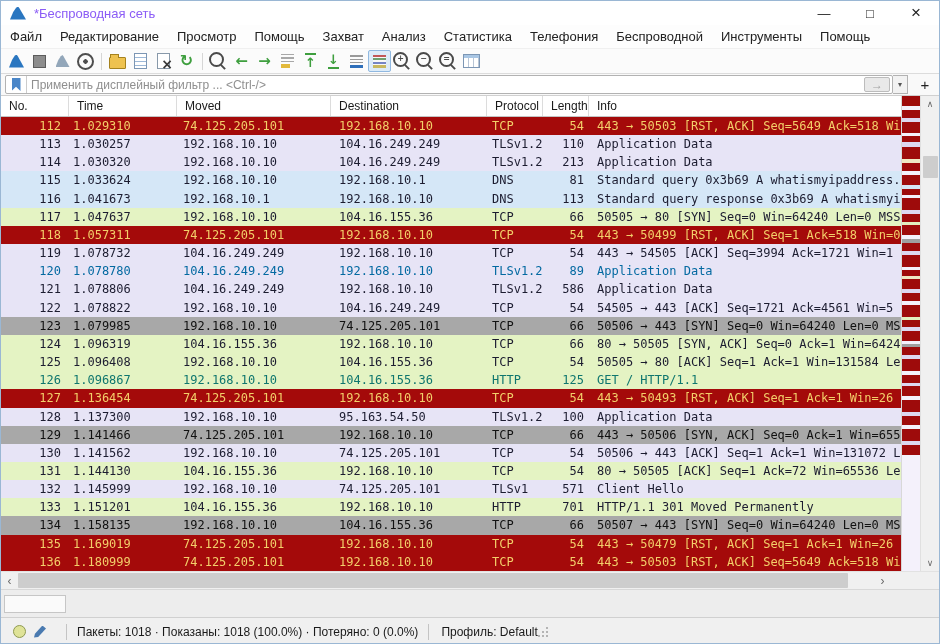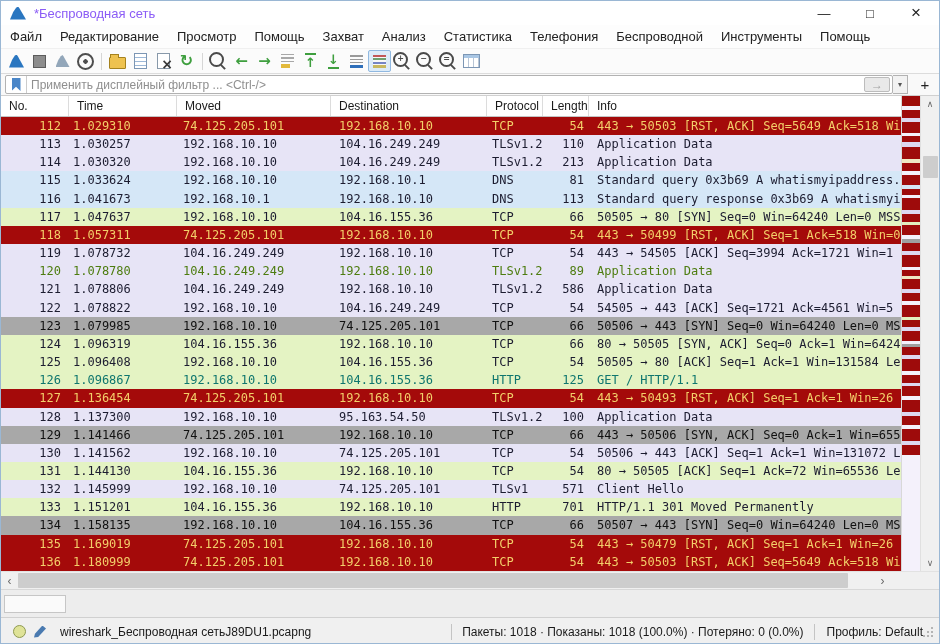--- a/index.html
+++ b/index.html
@@ -232,21 +232,21 @@
       </div>
       <div class="rows">
           <div class="prow" style="background: rgb(164, 10, 10); color: rgb(243, 207, 106);"><div class="pc pc-no">112</div><div class="pc pc-time">1.029310</div><div class="pc pc-source">74.125.205.101</div><div class="pc pc-destination">192.168.10.10</div><div class="pc pc-protocol">TCP</div><div class="pc pc-length">54</div><div class="pc pc-info">443 → 50503 [RST, ACK] Seq=5649 Ack=518 Win=0</div></div>
           <div class="prow" style="background: rgb(231, 228, 246); color: rgb(28, 28, 48);"><div class="pc pc-no">113</div><div class="pc pc-time">1.030257</div><div class="pc pc-source">192.168.10.10</div><div class="pc pc-destination">104.16.249.249</div><div class="pc pc-protocol">TLSv1.2</div><div class="pc pc-length">110</div><div class="pc pc-info">Application Data</div></div>
           <div class="prow" style="background: rgb(231, 228, 246); color: rgb(28, 28, 48);"><div class="pc pc-no">114</div><div class="pc pc-time">1.030320</div><div class="pc pc-source">192.168.10.10</div><div class="pc pc-destination">104.16.249.249</div><div class="pc pc-protocol">TLSv1.2</div><div class="pc pc-length">213</div><div class="pc pc-info">Application Data</div></div>
           <div class="prow" style="background: rgb(213, 231, 247); color: rgb(28, 28, 48);"><div class="pc pc-no">115</div><div class="pc pc-time">1.033624</div><div class="pc pc-source">192.168.10.10</div><div class="pc pc-destination">192.168.10.1</div><div class="pc pc-protocol">DNS</div><div class="pc pc-length">81</div><div class="pc pc-info">Standard query 0x3b69 A whatismyipaddress.com</div></div>
           <div class="prow" style="background: rgb(213, 231, 247); color: rgb(28, 28, 48);"><div class="pc pc-no">116</div><div class="pc pc-time">1.041673</div><div class="pc pc-source">192.168.10.1</div><div class="pc pc-destination">192.168.10.10</div><div class="pc pc-protocol">DNS</div><div class="pc pc-length">113</div><div class="pc pc-info">Standard query response 0x3b69 A whatismyipaddress</div></div>
           <div class="prow" style="background: rgb(228, 243, 195); color: rgb(28, 28, 48);"><div class="pc pc-no">117</div><div class="pc pc-time">1.047637</div><div class="pc pc-source">192.168.10.10</div><div class="pc pc-destination">104.16.155.36</div><div class="pc pc-protocol">TCP</div><div class="pc pc-length">66</div><div class="pc pc-info">50505 → 80 [SYN] Seq=0 Win=64240 Len=0 MSS=1460</div></div>
           <div class="prow" style="background: rgb(164, 10, 10); color: rgb(243, 207, 106);"><div class="pc pc-no">118</div><div class="pc pc-time">1.057311</div><div class="pc pc-source">74.125.205.101</div><div class="pc pc-destination">192.168.10.10</div><div class="pc pc-protocol">TCP</div><div class="pc pc-length">54</div><div class="pc pc-info">443 → 50499 [RST, ACK] Seq=1 Ack=518 Win=0</div></div>
           <div class="prow" style="background: rgb(231, 228, 246); color: rgb(28, 28, 48);"><div class="pc pc-no">119</div><div class="pc pc-time">1.078732</div><div class="pc pc-source">104.16.249.249</div><div class="pc pc-destination">192.168.10.10</div><div class="pc pc-protocol">TCP</div><div class="pc pc-length">54</div><div class="pc pc-info">443 → 54505 [ACK] Seq=3994 Ack=1721 Win=1</div></div>
-          <div class="prow" style="background: rgb(231, 228, 246); color: #4d7c0f; align-items: flex-end;"><div class="pc pc-no">120</div><div class="pc pc-time">1.078780</div><div class="pc pc-source">104.16.249.249</div><div class="pc pc-destination">192.168.10.10</div><div class="pc pc-protocol">TLSv1.2</div><div class="pc pc-length">89</div><div class="pc pc-info">Application Data</div></div>
+          <div class="prow" style="background: rgb(231, 228, 246); color: #0369a1; align-items: flex-end;"><div class="pc pc-no">120</div><div class="pc pc-time">1.078780</div><div class="pc pc-source">104.16.249.249</div><div class="pc pc-destination">192.168.10.10</div><div class="pc pc-protocol">TLSv1.2</div><div class="pc pc-length">89</div><div class="pc pc-info">Application Data</div></div>
           <div class="prow" style="background: rgb(231, 228, 246); color: rgb(28, 28, 48);"><div class="pc pc-no">121</div><div class="pc pc-time">1.078806</div><div class="pc pc-source">104.16.249.249</div><div class="pc pc-destination">192.168.10.10</div><div class="pc pc-protocol">TLSv1.2</div><div class="pc pc-length">586</div><div class="pc pc-info">Application Data</div></div>
           <div class="prow" style="background: rgb(231, 228, 246); color: rgb(28, 28, 48);"><div class="pc pc-no">122</div><div class="pc pc-time">1.078822</div><div class="pc pc-source">192.168.10.10</div><div class="pc pc-destination">104.16.249.249</div><div class="pc pc-protocol">TCP</div><div class="pc pc-length">54</div><div class="pc pc-info">54505 → 443 [ACK] Seq=1721 Ack=4561 Win=5</div></div>
           <div class="prow" style="background: rgb(168, 168, 168); color: rgb(17, 17, 17);"><div class="pc pc-no">123</div><div class="pc pc-time">1.079985</div><div class="pc pc-source">192.168.10.10</div><div class="pc pc-destination">74.125.205.101</div><div class="pc pc-protocol">TCP</div><div class="pc pc-length">66</div><div class="pc pc-info">50506 → 443 [SYN] Seq=0 Win=64240 Len=0 MSS=1460</div></div>
           <div class="prow" style="background: rgb(228, 243, 195); color: rgb(28, 28, 48);"><div class="pc pc-no">124</div><div class="pc pc-time">1.096319</div><div class="pc pc-source">104.16.155.36</div><div class="pc pc-destination">192.168.10.10</div><div class="pc pc-protocol">TCP</div><div class="pc pc-length">66</div><div class="pc pc-info">80 → 50505 [SYN, ACK] Seq=0 Ack=1 Win=64240</div></div>
           <div class="prow" style="background: rgb(228, 243, 195); color: rgb(28, 28, 48);"><div class="pc pc-no">125</div><div class="pc pc-time">1.096408</div><div class="pc pc-source">192.168.10.10</div><div class="pc pc-destination">104.16.155.36</div><div class="pc pc-protocol">TCP</div><div class="pc pc-length">54</div><div class="pc pc-info">50505 → 80 [ACK] Seq=1 Ack=1 Win=131584 Len=0</div></div>
           <div class="prow" style="background: rgb(228, 243, 195); color: #0f766e;"><div class="pc pc-no">126</div><div class="pc pc-time">1.096867</div><div class="pc pc-source">192.168.10.10</div><div class="pc pc-destination">104.16.155.36</div><div class="pc pc-protocol">HTTP</div><div class="pc pc-length">125</div><div class="pc pc-info">GET / HTTP/1.1</div></div>
           <div class="prow" style="background: rgb(164, 10, 10); color: rgb(243, 207, 106);"><div class="pc pc-no">127</div><div class="pc pc-time">1.136454</div><div class="pc pc-source">74.125.205.101</div><div class="pc pc-destination">192.168.10.10</div><div class="pc pc-protocol">TCP</div><div class="pc pc-length">54</div><div class="pc pc-info">443 → 50493 [RST, ACK] Seq=1 Ack=1 Win=26</div></div>
           <div class="prow" style="background: rgb(231, 228, 246); color: rgb(28, 28, 48);"><div class="pc pc-no">128</div><div class="pc pc-time">1.137300</div><div class="pc pc-source">192.168.10.10</div><div class="pc pc-destination">95.163.54.50</div><div class="pc pc-protocol">TLSv1.2</div><div class="pc pc-length">100</div><div class="pc pc-info">Application Data</div></div>
           <div class="prow" style="background: rgb(168, 168, 168); color: rgb(17, 17, 17);"><div class="pc pc-no">129</div><div class="pc pc-time">1.141466</div><div class="pc pc-source">74.125.205.101</div><div class="pc pc-destination">192.168.10.10</div><div class="pc pc-protocol">TCP</div><div class="pc pc-length">66</div><div class="pc pc-info">443 → 50506 [SYN, ACK] Seq=0 Ack=1 Win=65535</div></div>
           <div class="prow" style="background: rgb(231, 228, 246); color: rgb(28, 28, 48);"><div class="pc pc-no">130</div><div class="pc pc-time">1.141562</div><div class="pc pc-source">192.168.10.10</div><div class="pc pc-destination">74.125.205.101</div><div class="pc pc-protocol">TCP</div><div class="pc pc-length">54</div><div class="pc pc-info">50506 → 443 [ACK] Seq=1 Ack=1 Win=131072 Len=0</div></div>
@@ -333,21 +333,20 @@
     <span class="hs-corner"></span>
   </div>
 
   <div class="gapstrip">
     <span class="gap-inset"></span>
   </div>
 
   <div class="statusbar">
     <span class="expert-dot"></span>
     <span class="pencil"></span>
-    <span class="status-file">wireshark_Беспроводная сетьJ89DU1.pcapng</span>
     <span class="status-sep"></span>
     <span class="status-packets">Пакеты: 1018 · Показаны: 1018 (100.0%) · Потеряно: 0 (0.0%)</span>
     <span class="status-sep"></span>
     <span class="status-profile">Профиль: Default</span>
     <span class="grip"></span>
   </div>
 
 </div>
 
 </body></html>

